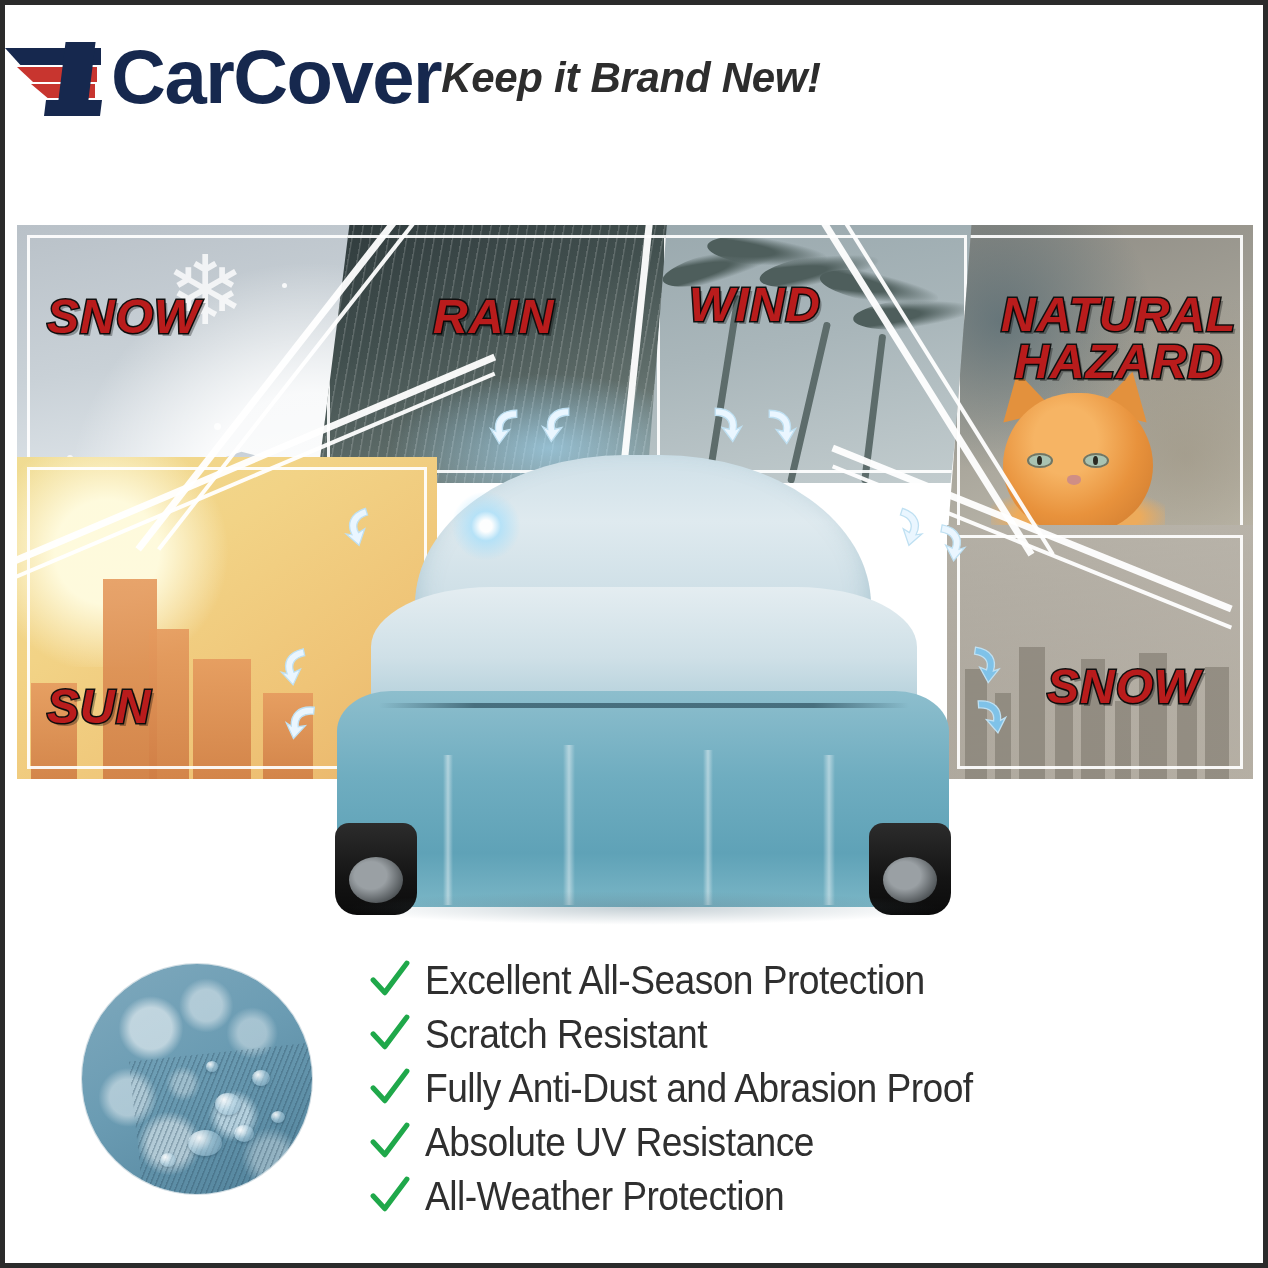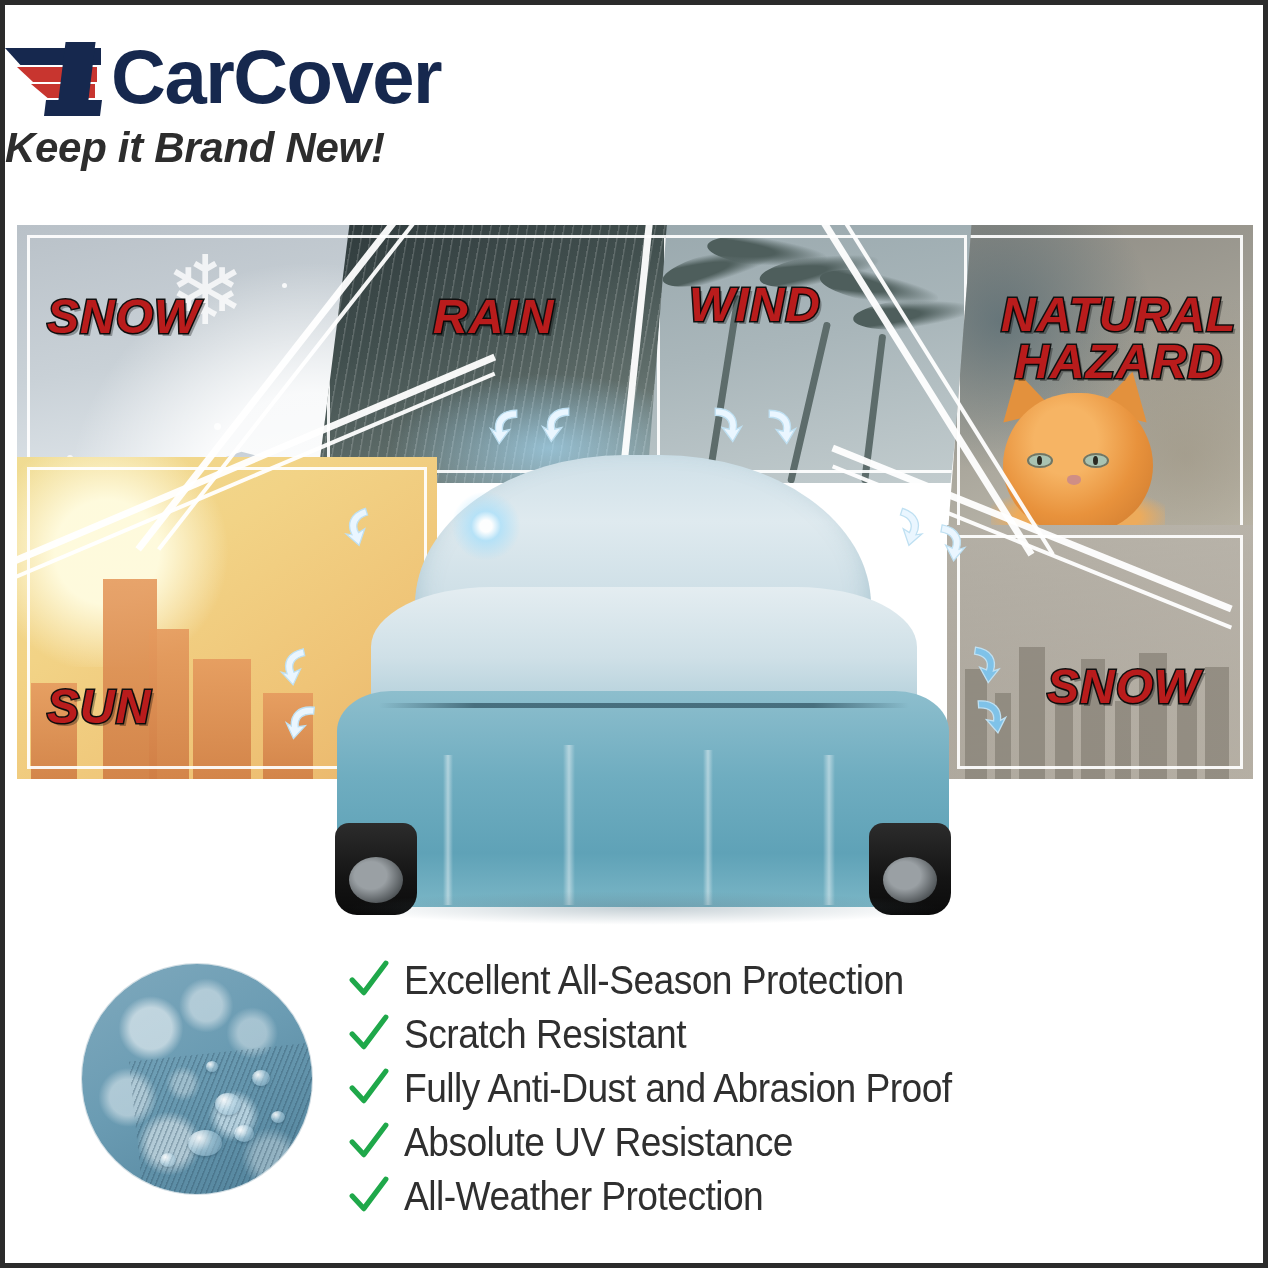--- a/index.html
+++ b/index.html
@@ -13,21 +13,21 @@
     position: relative;
     width: 1268px; height: 1268px;
     background: #ffffff;
     border: 5px solid #2b2b2b;
     overflow: hidden;
   }
 
   
   .header {
     position: absolute; top: 26px; left: 0; width: 1258px;
-    display: flex; flex-direction: column; align-items: flex-start;
+    display: flex; align-items: center;
   }
   .brandline {
     display: flex; align-items: center; justify-content: center;
     height: 92px;
   }
   .logo-mark {
     position: relative;
     width: 104px; height: 74px;
     margin-right: 2px;
     flex: none;
@@ -294,21 +294,21 @@
     color: #b91c1c; letter-spacing: 1px; line-height: 1.0;
     -webkit-text-stroke: 3px #111;
     paint-order: stroke fill;
     text-shadow: 3px 3px 0 rgba(0,0,0,.30);
     white-space: nowrap;
   }
   .wlabel.two { line-height: 0.98; }
 
   
   .features {
-    position: absolute; left: 343px; top: 948px;
+    position: absolute; left: 364px; top: 948px;
     width: 760px;
   }
   .feat-row {
     display: flex; align-items: center;
     height: 54px;
   }
   .check {
     width: 42px; height: 42px; flex: none; margin-right: 14px;
   }
   .check svg { width: 100%; height: 100%; display: block; }

